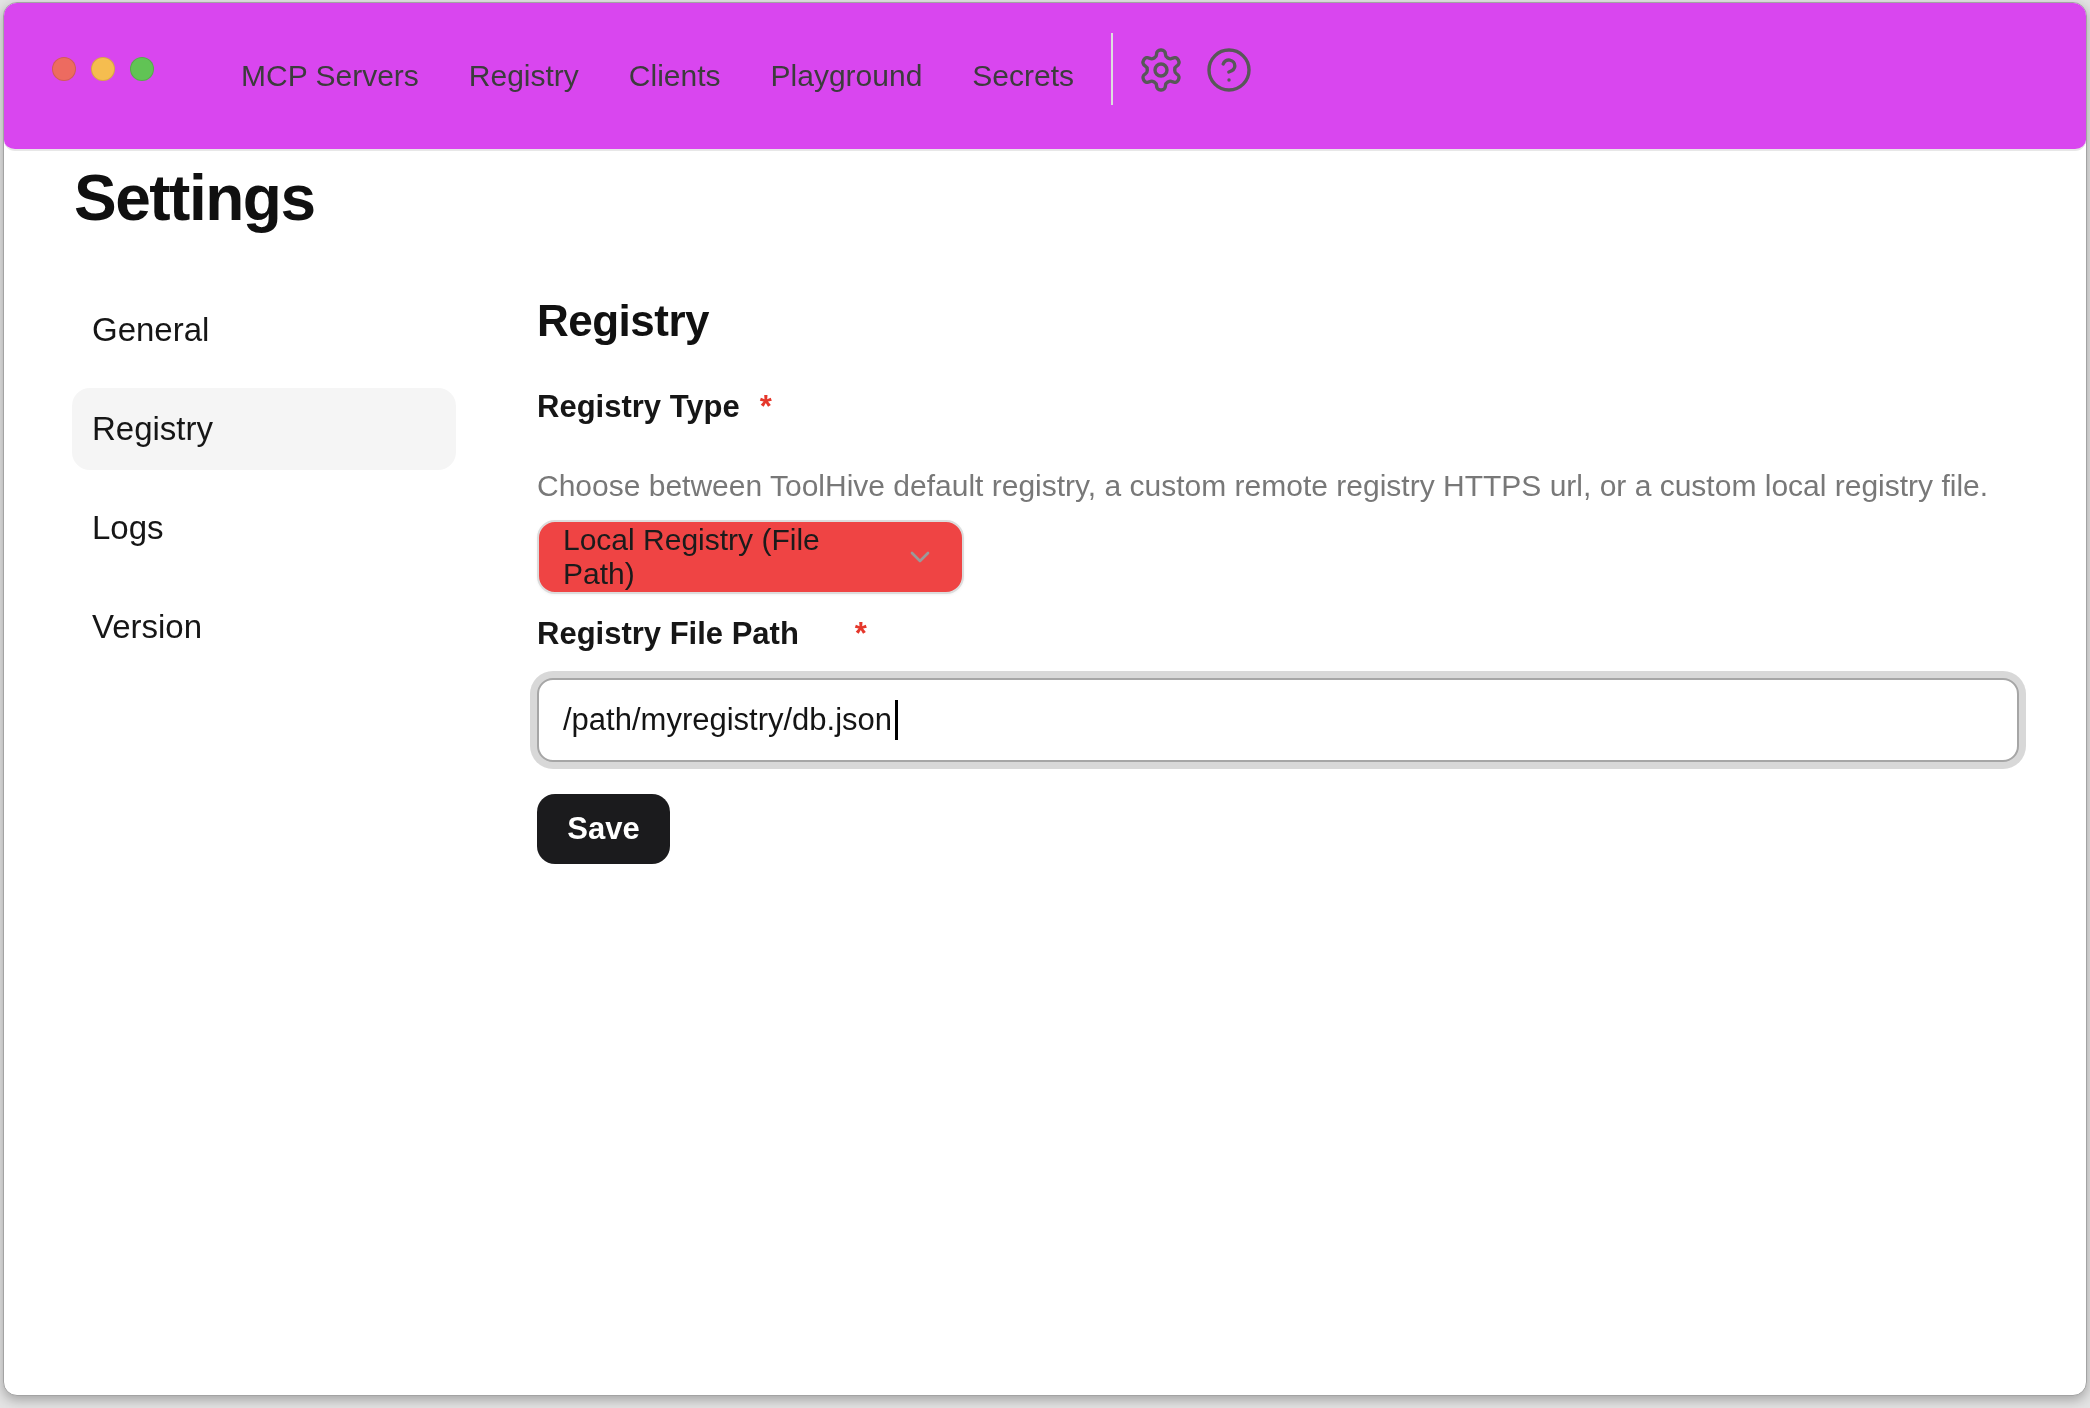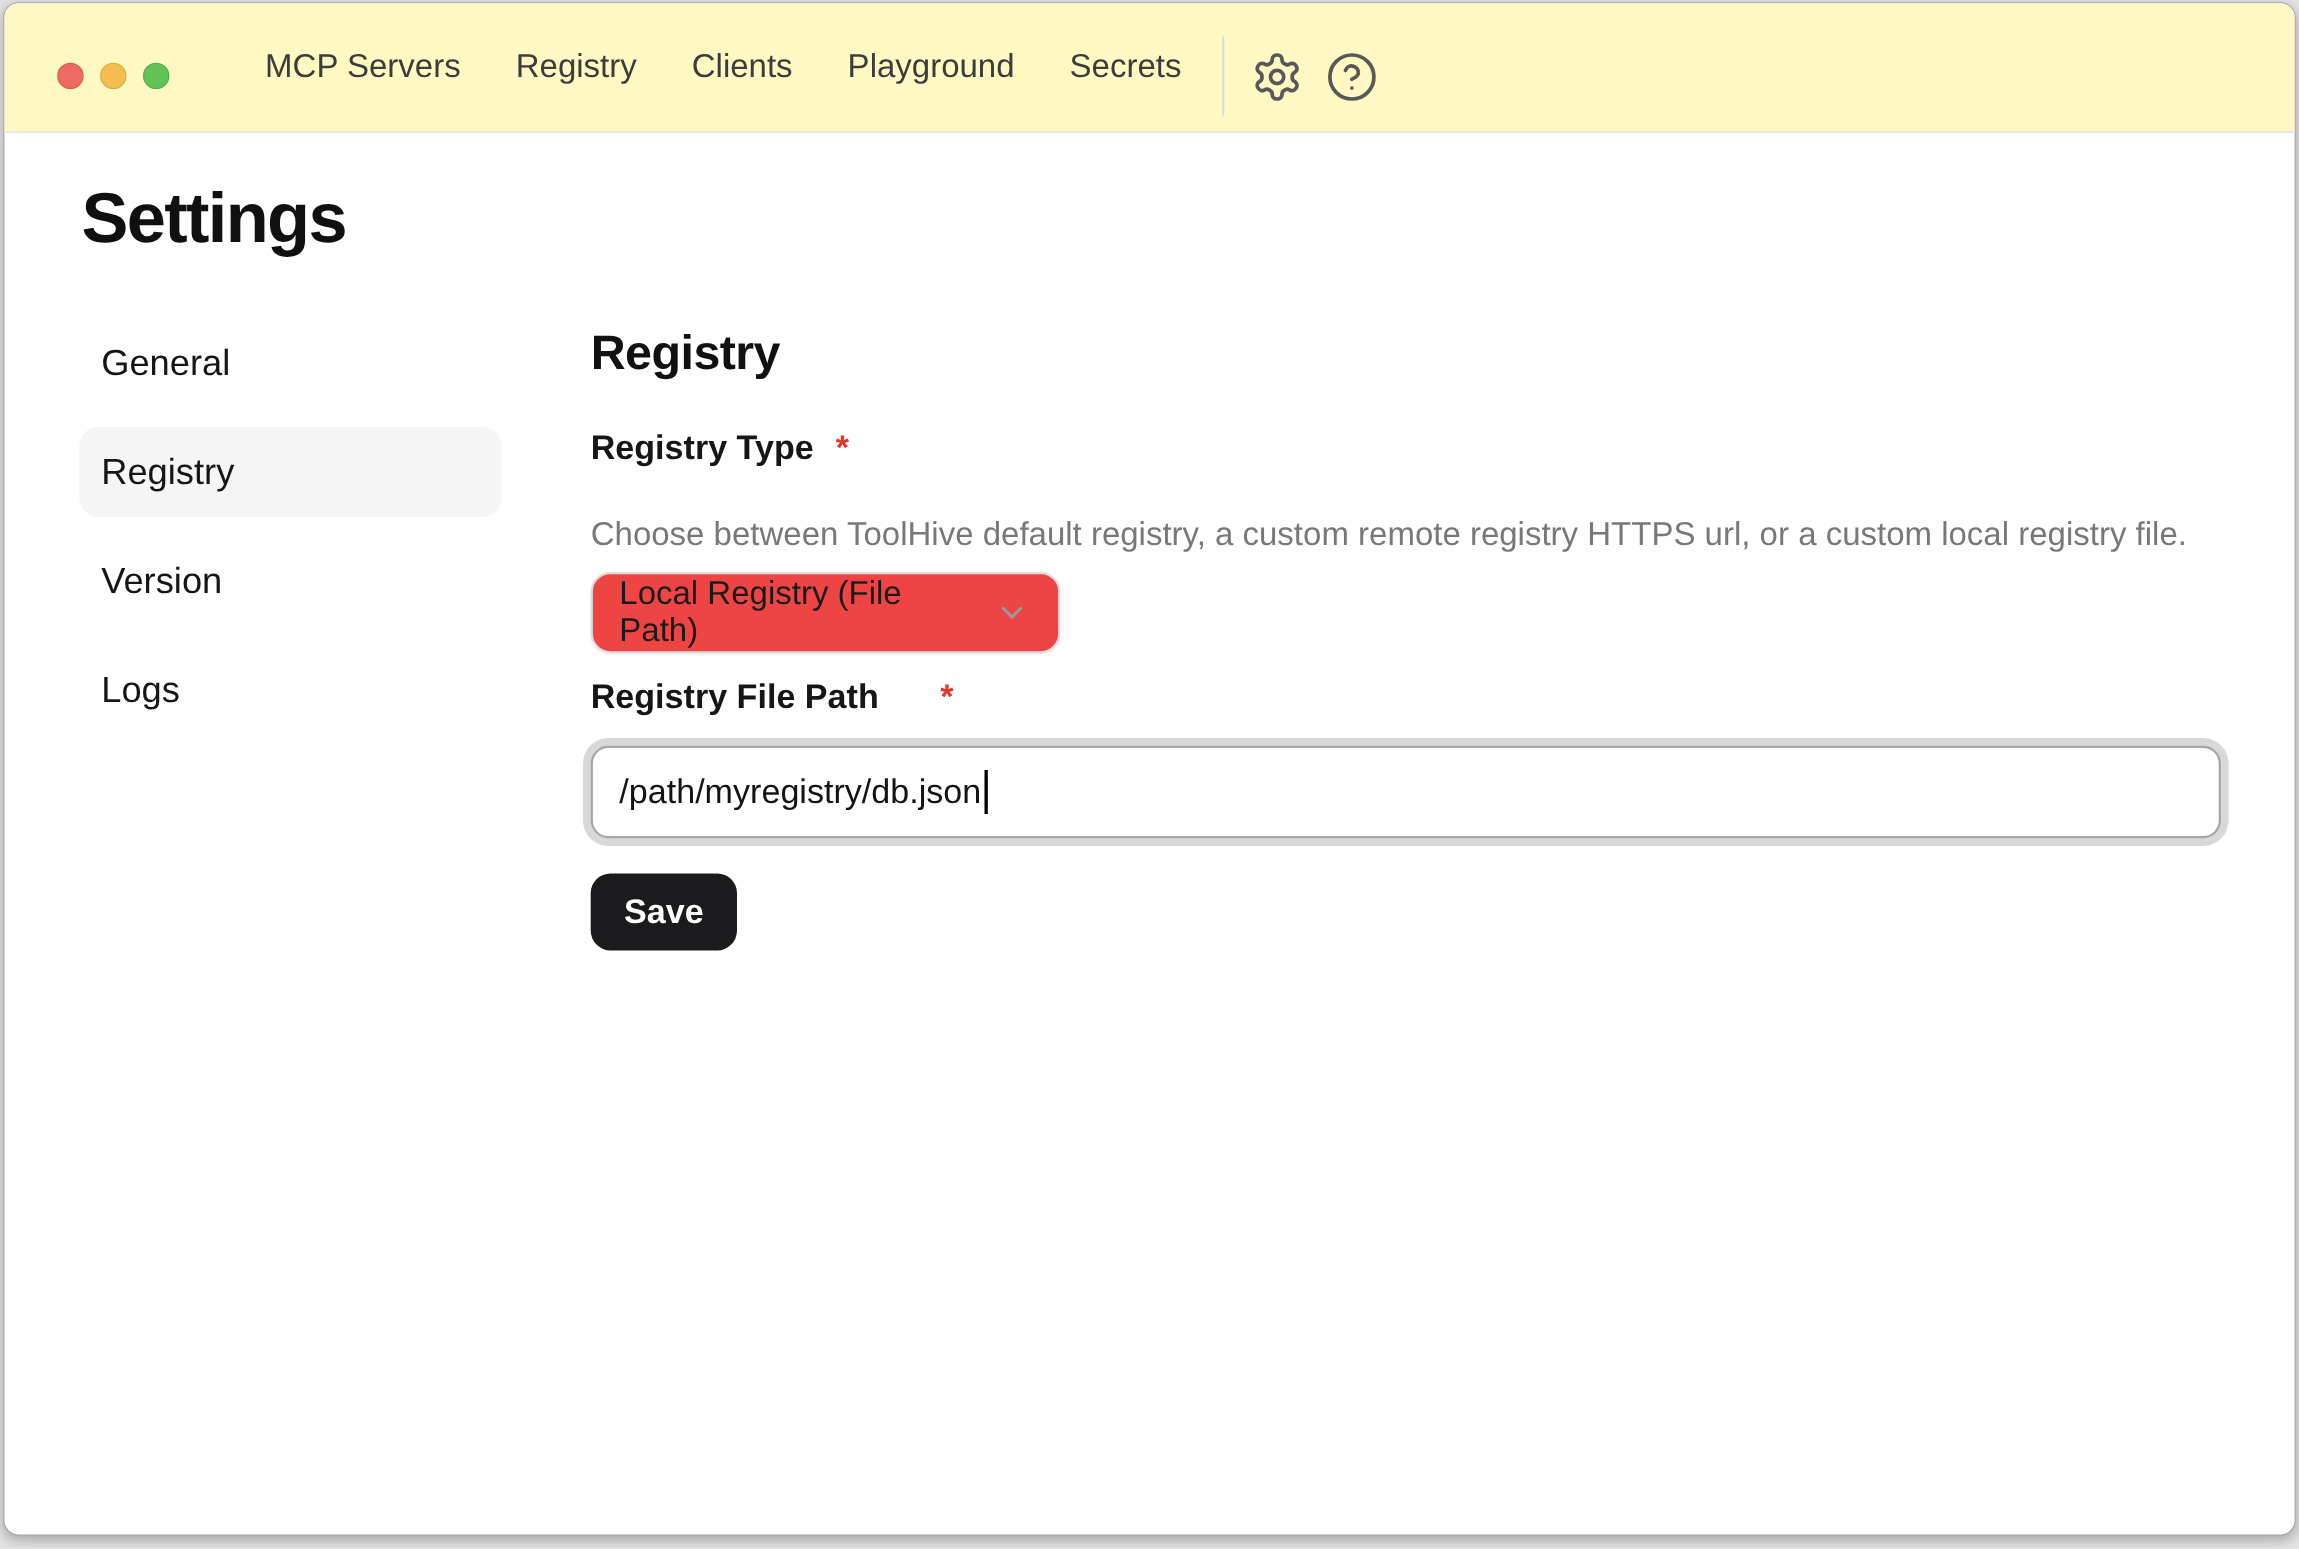--- a/index.html
+++ b/index.html
@@ -15,23 +15,24 @@
     position: absolute; left: 3px; right: 3px; top: 2px; bottom: 12px;
     background: #ffffff;
     border: 1px solid #a3a3a3;
     border-radius: 14px;
     box-shadow: 0 4px 12px rgba(0,0,0,.28);
     overflow: hidden;
   }
   
   .titlebar {
     position: relative;
-    height: 118px;
-    background: #fef9c3;
+    height: 148px;
+    background: #d946ef;
     border-bottom: 2px solid #e7e7e7;
+    border-radius: 11px;
   }
   .traffic { position: absolute; left: 48px; top: 54px; display: flex; gap: 15px; }
   .traffic .dot {
     width: 24px; height: 24px; border-radius: 50%;
     box-shadow: inset 0 0 0 1px rgba(0,0,0,.12);
     padding: 0; border: none; cursor: default;
   }
   .dot.red    { background: #ed6b60; }
   .dot.yellow { background: #f5bd4f; }
   .dot.green  { background: #61c355; }
@@ -170,24 +171,24 @@
   <h1 class="page-title">Settings</h1>
 
   <div class="sidebar">
     <div class="side-item">
       <span>General</span>
     </div>
     <div class="side-item active">
       <span>Registry</span>
     </div>
     <div class="side-item">
+      <span>Logs</span>
+    </div>
+    <div class="side-item">
       <span>Version</span>
-    </div>
-    <div class="side-item">
-      <span>Logs</span>
     </div>
   </div>
 
   <div class="main">
     <h2 class="section-heading">Registry</h2>
 
     <div class="field-label">
       <span>Registry Type</span>
       <span class="required">*</span>
     </div>

